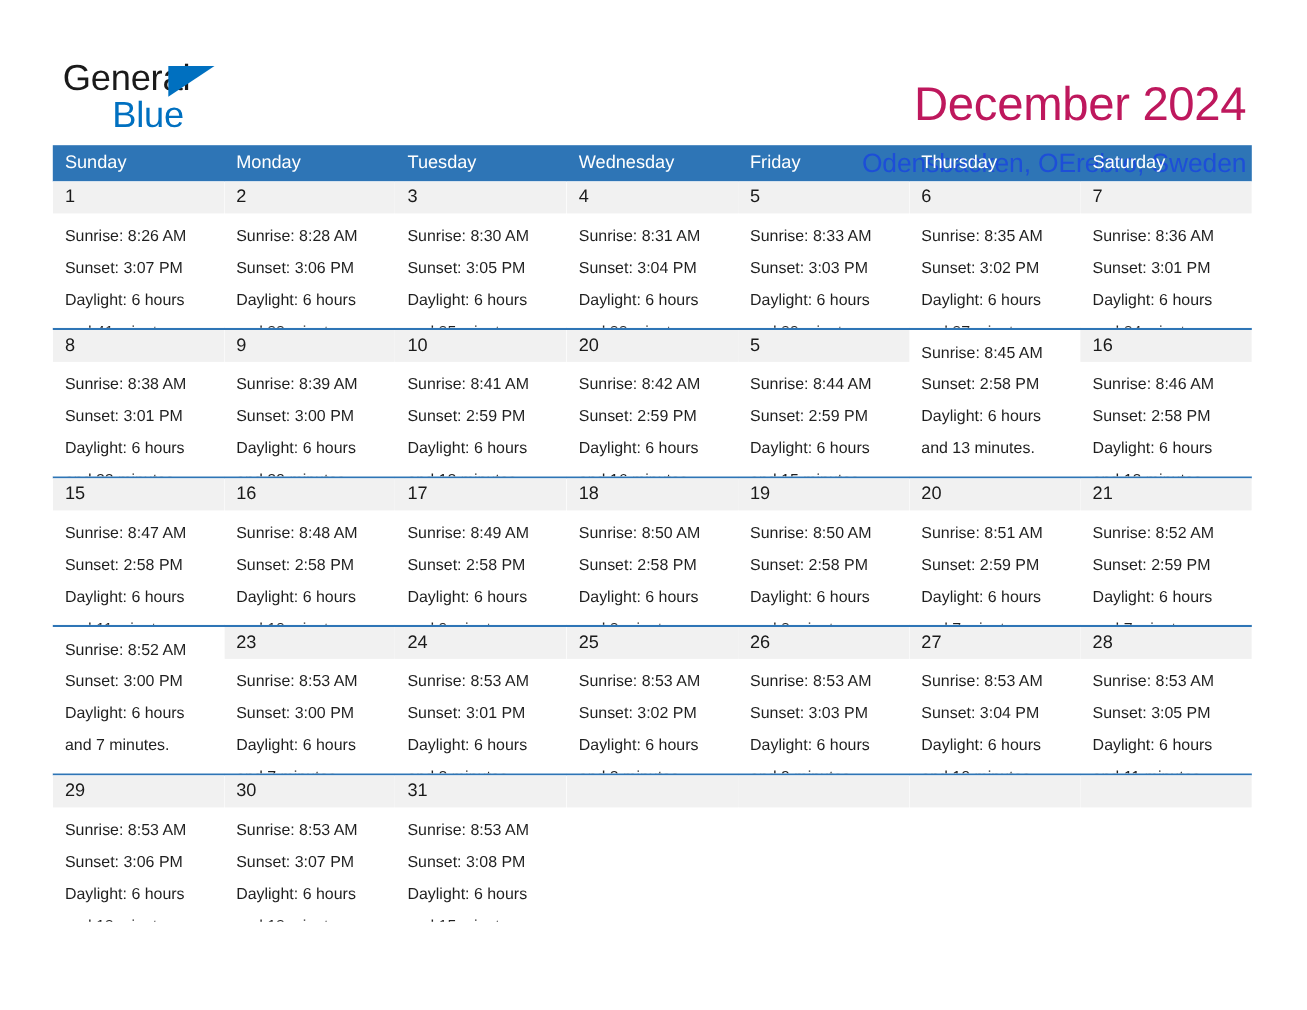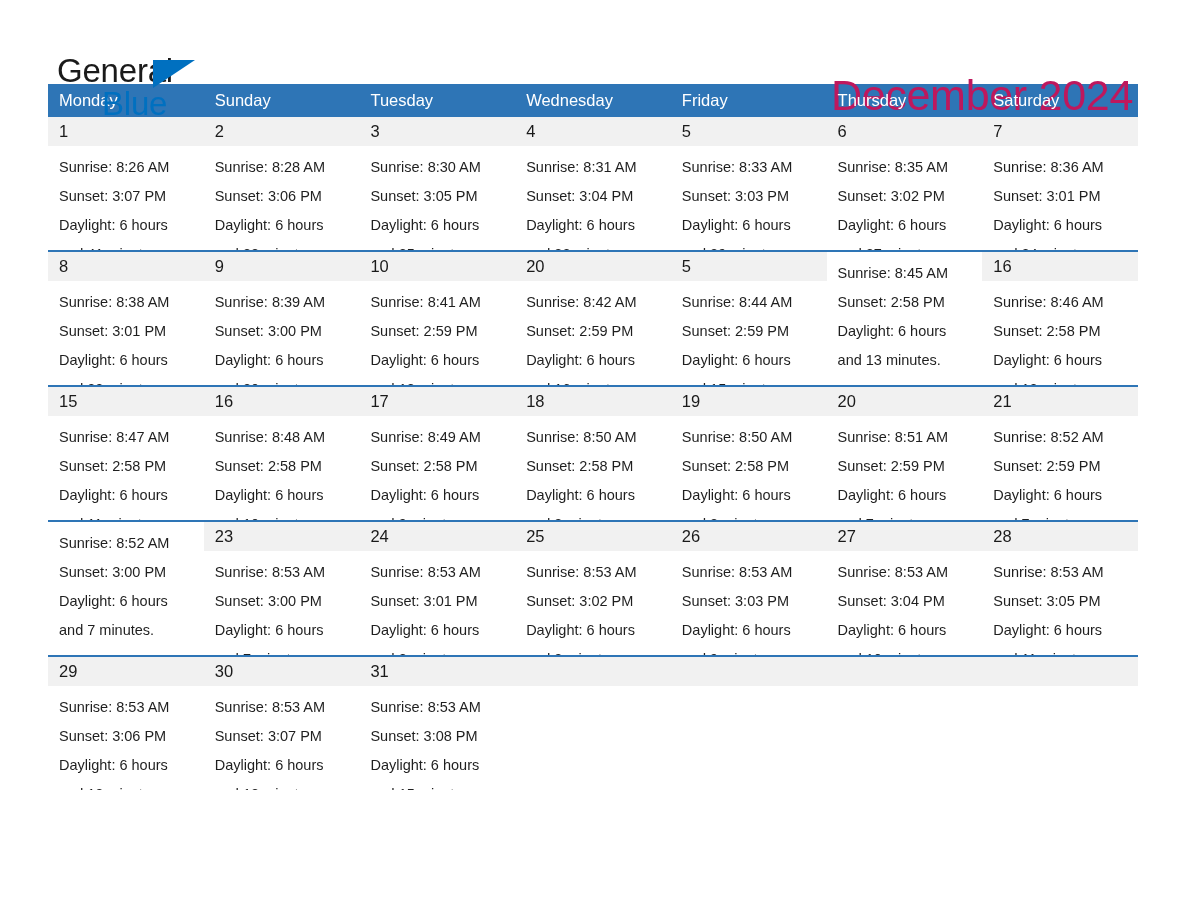--- a/index.html
+++ b/index.html
@@ -17,21 +17,21 @@
     background: #ffffff;
     padding: 0;
   }
 
   
   .top {
     display: flex;
     align-items: flex-start;
     justify-content: space-between;
     padding: 48px 55px 0 57px;
-    height: 84px;
+    height: 132px;
   }
   .logo {
     position: relative;
     width: 152px;
     height: 72px;
     line-height: 1;
   }
   .logo-general {
     font-size: 33px;
     color: #1a1a1a;
@@ -142,22 +142,22 @@
       <span class="logo-blue">Blue</span>
     </div>
     <div class="titles">
       <div class="cal-title">December 2024</div>
       <div class="cal-sub">Odensbacken, OErebro, Sweden</div>
     </div>
   </div>
 
   <div class="calendar">
     <div class="dow-row">
+      <div class="dow">Sunday</div>
       <div class="dow">Monday</div>
-      <div class="dow">Sunday</div>
       <div class="dow">Tuesday</div>
       <div class="dow">Wednesday</div>
       <div class="dow">Friday</div>
       <div class="dow">Thursday</div>
       <div class="dow">Saturday</div>
     </div>
 
     <div id="weeks-container">
         <div class="week first">
           <div class="cell">

